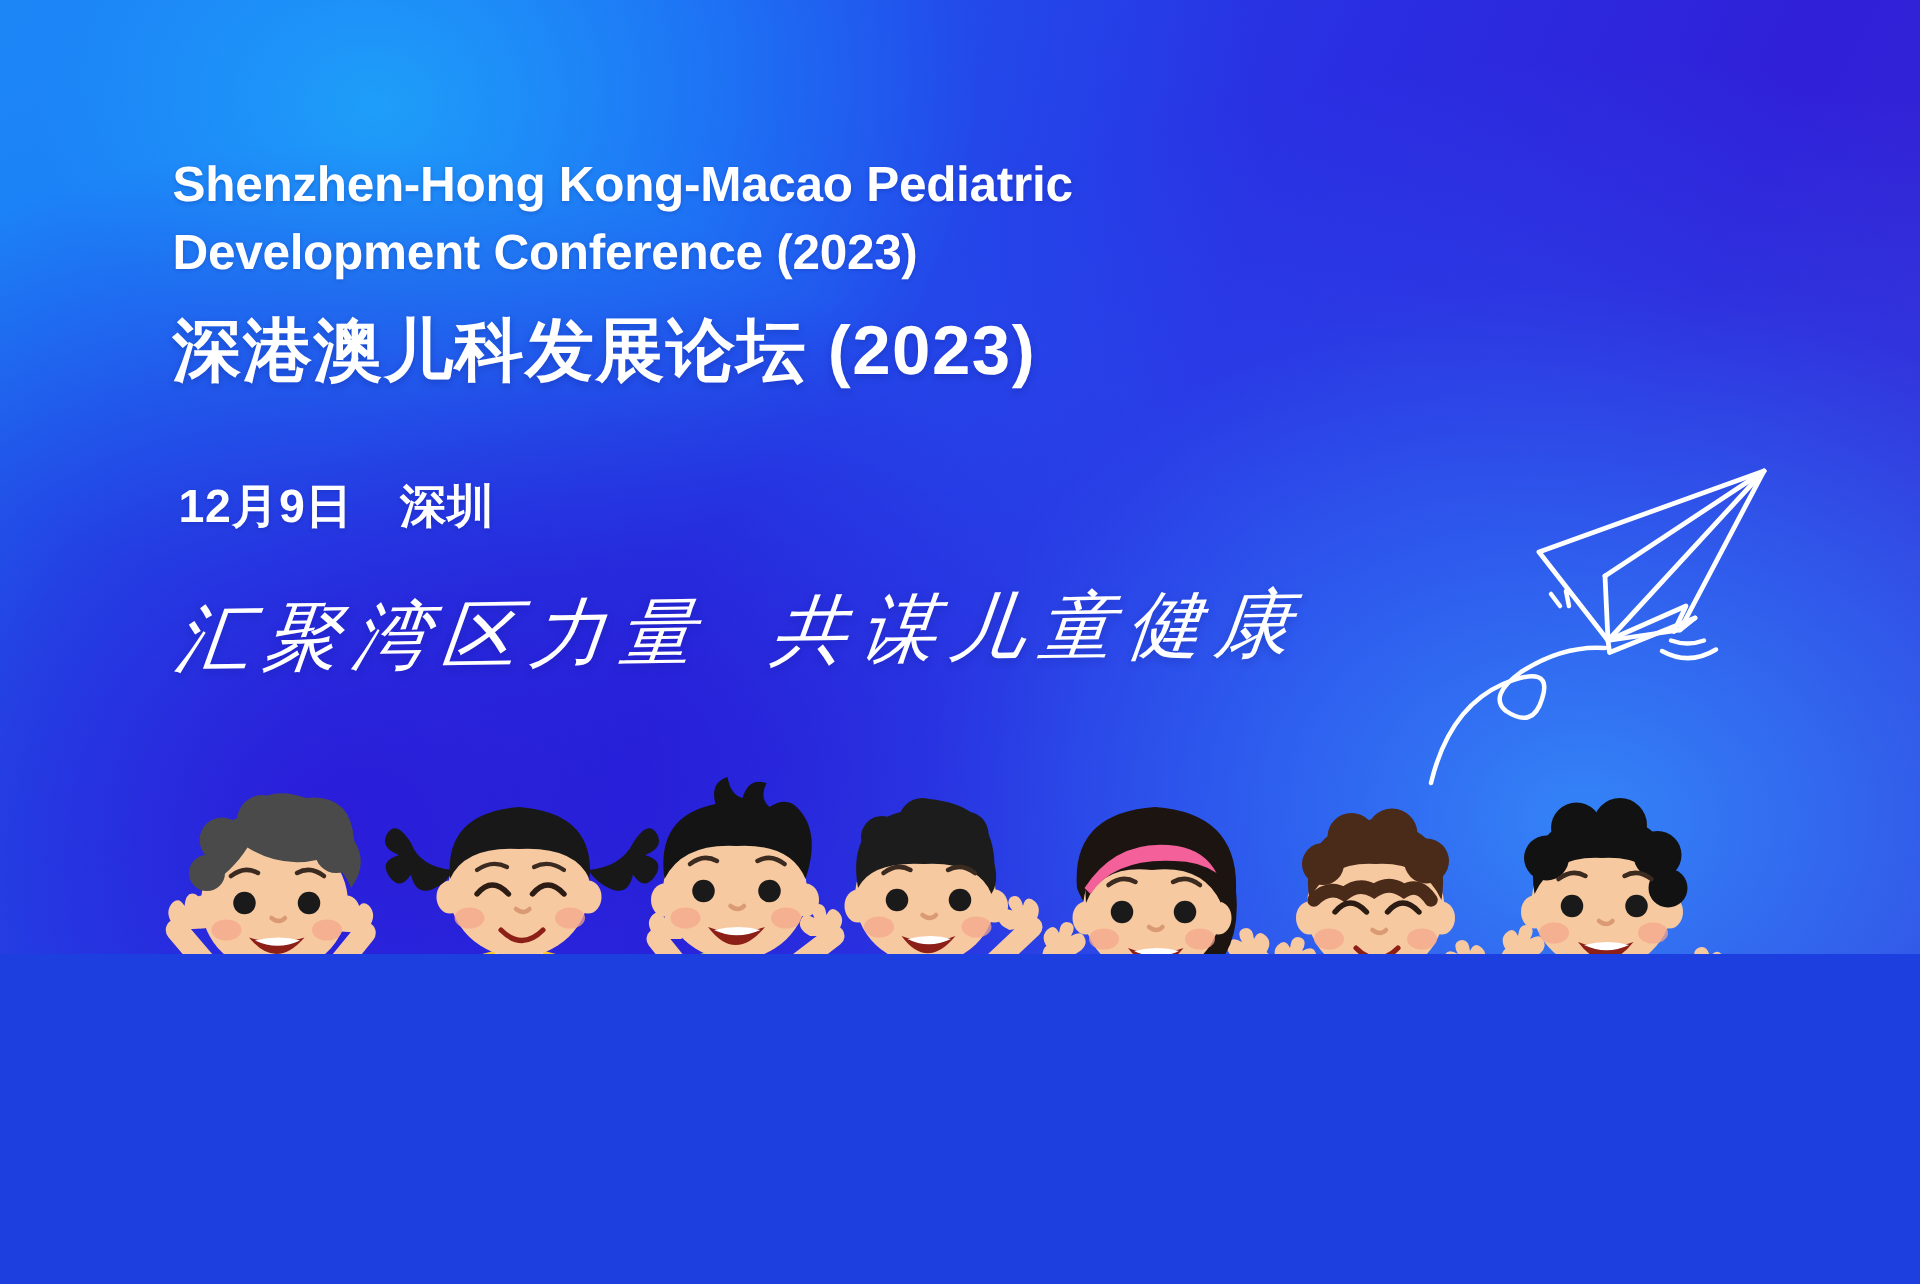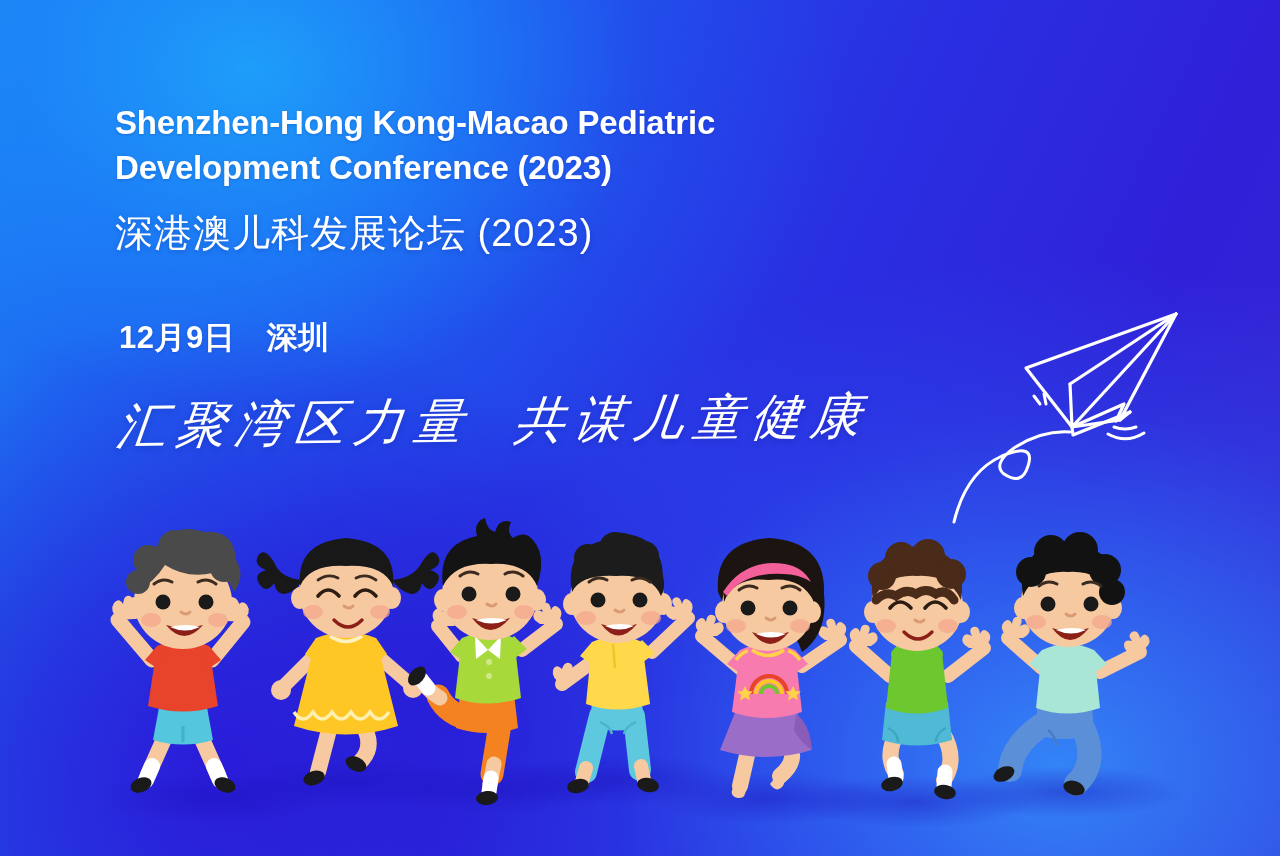--- a/index.html
+++ b/index.html
@@ -3,21 +3,21 @@
 <meta charset="utf-8">
 <style>
   html, body {
     margin: 0;
     padding: 0;
     background: #1e3fe0;
   }
   #poster {
     position: relative;
     width: 1280px;
-    height: 856px;
+    height: 636px;
     overflow: hidden;
     font-family: "Liberation Sans", "DejaVu Sans", sans-serif;
     background: #a21caf;
   }
   
   .bg-base {
     position: absolute;
     inset: 0;
     background: linear-gradient(115deg,
        #1b93f6 0%,
@@ -78,22 +78,22 @@
     font-size: 33px;
     font-weight: 600;
     line-height: 45px;
     letter-spacing: -0.2px;
     white-space: pre-line;
     margin: 0;
     text-shadow: 0 1px 3px rgba(10,20,120,0.22);
   }
   .title-cn {
     color: #ffffff;
-    font-size: 38px;
-    font-weight: 400;
+    font-size: 46px;
+    font-weight: 700;
     line-height: 74px;
     letter-spacing: 1px;
     margin: 6px 0 0 0;
     white-space: nowrap;
     text-shadow: 0 2px 5px rgba(10,20,120,0.25);
   }
   .meta-line {
     position: absolute;
     left: 119px;
     top: 317px;

